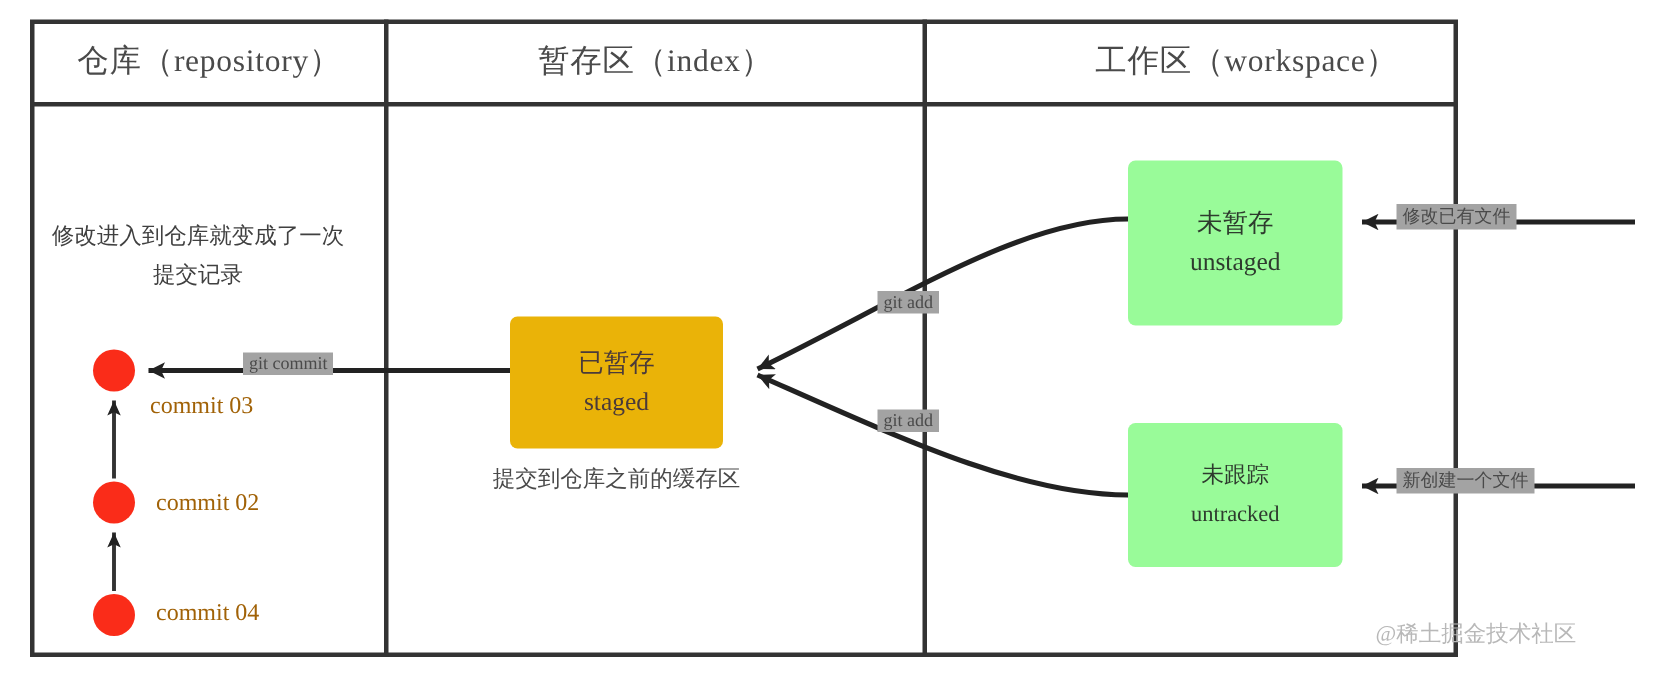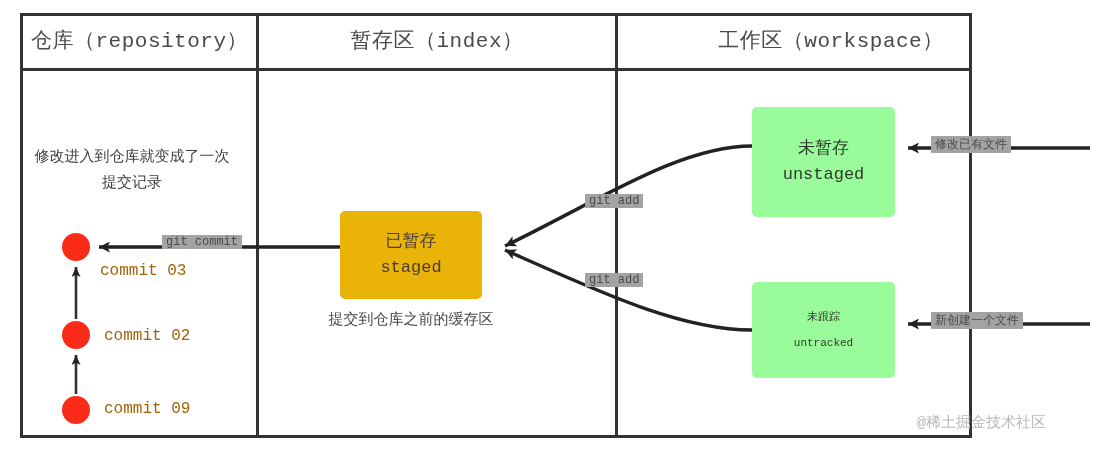--- a/index.html
+++ b/index.html
@@ -5,21 +5,21 @@
   html, body {
     margin: 0;
     padding: 0;
     background: #ffffff;
   }
   #canvas {
     position: relative;
     width: 1102px;
     height: 457px;
     background: #ffffff;
-    font-family: Liberation Mono, monospace;
+    font-family: Liberation Serif, serif;
     overflow: hidden;
   }
 
   
   .frame-outer {
     position: absolute;
     left: 20px;
     top: 13px;
     width: 952px;
     height: 425px;
@@ -118,21 +118,21 @@
     color: #2e3b2e;
     font-size: 17px;
   }
   .box-untracked {
     left: 752px;
     top: 282px;
     width: 143px;
     height: 96px;
     background: #99fb99;
     color: #2e3b2e;
-    font-size: 11px;
+    font-size: 15px;
   }
   .staged-caption {
     position: absolute;
     left: 295px;
     top: 310px;
     width: 232px;
     text-align: center;
     font-size: 15px;
     color: #4a4a4a;
     white-space: nowrap;
@@ -213,21 +213,21 @@
   </svg>
 
   <div class="repo-note">修改进入到仓库就变成了一次提交记录</div>
 
   <div class="commit-dot dot3"></div>
   <div class="commit-dot dot2"></div>
   <div class="commit-dot dot1"></div>
 
   <div class="commit-label lbl3">commit  03</div>
   <div class="commit-label lbl2">commit  02</div>
-  <div class="commit-label lbl1">commit  09</div>
+  <div class="commit-label lbl1">commit  04</div>
 
   <div class="node-box box-staged">
     <span>已暂存</span>
     <span>staged</span>
   </div>
   <div class="staged-caption">提交到仓库之前的缓存区</div>
 
   <div class="node-box box-unstaged">
     <span>未暂存</span>
     <span>unstaged</span>

